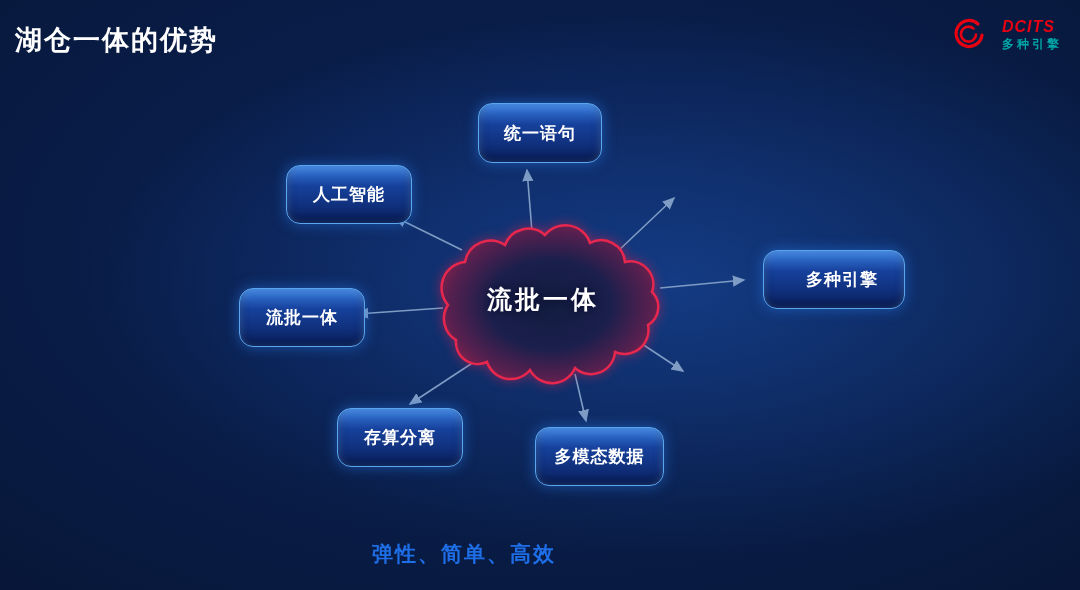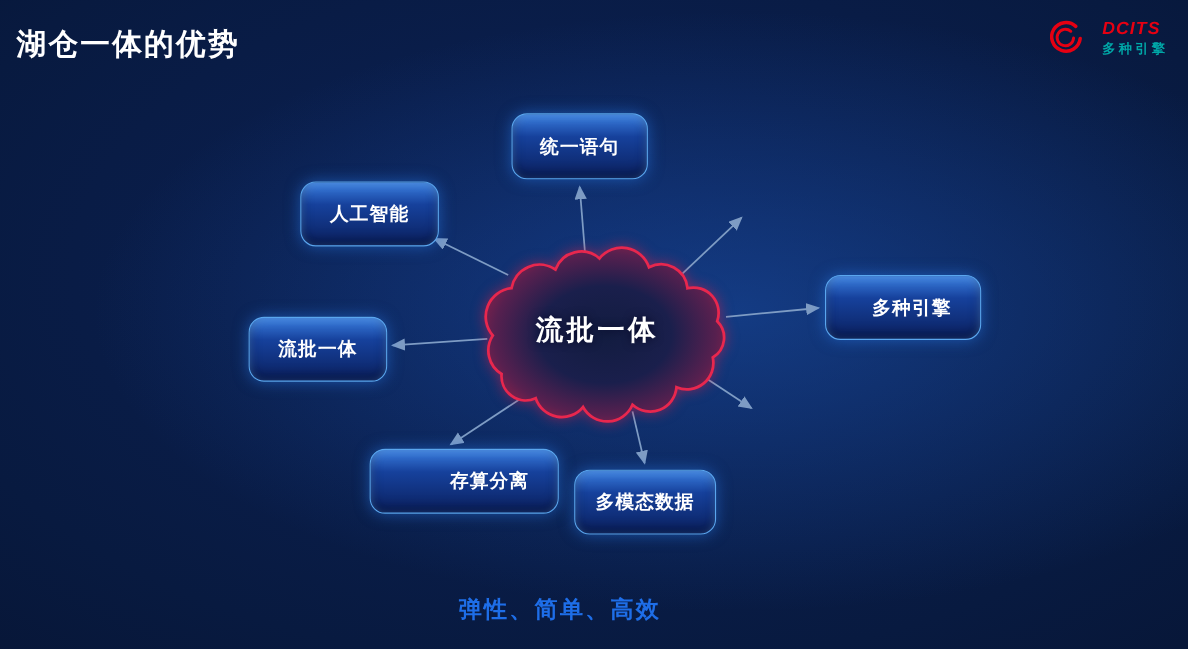--- a/index.html
+++ b/index.html
@@ -26,38 +26,39 @@
   .logo .sub{color:#00a7a7;font-size:12px;font-weight:bold;letter-spacing:3px;margin-top:2px;}
   
   .layer{position:absolute;left:0;top:0;width:1080px;height:590px;}
   
   .node{
     position:absolute;display:flex;align-items:center;justify-content:center;
     border-radius:14px;color:#ffffff;font-weight:bold;font-size:17px;letter-spacing:1px;
     background:linear-gradient(180deg,#3b7fe0 0%,#16419c 35%,#0b2160 100%);
     border:1px solid #5aa6ee;
     box-shadow:0 0 14px rgba(40,120,230,.55), inset 0 2px 8px rgba(120,190,255,.40), inset 0 -4px 10px rgba(0,10,40,.55);
+    margin-left:13px;
   }
   .n0{left:465px;top:103px;width:122px;height:58px;}
   .n1{left:668px;top:135px;width:124px;height:57px;}
   .n2{left:750px;top:250px;width:124px;height:57px;padding-left:16px;}
   .n3{left:688px;top:356px;width:127px;height:57px;}
   .n4{left:522px;top:427px;width:127px;height:57px;}
-  .n5{left:336px;top:408px;width:124px;height:57px;padding-left:46px;}
+  .n5{left:324px;top:408px;width:124px;height:57px;}
   .n6{left:226px;top:288px;width:124px;height:57px;}
   .n7{left:273px;top:165px;width:124px;height:57px;}
   
   .cloud-label{
     position:absolute;left:443px;top:283px;width:200px;text-align:center;
     color:#ffffff;font-size:25px;font-weight:bold;letter-spacing:3px;
     text-shadow:0 0 8px rgba(0,0,30,.8);
   }
   .caption{
     position:absolute;left:0;top:540px;width:928px;text-align:center;
-    color:#1e6ee8;font-size:21px;font-weight:bold;letter-spacing:2px;padding-left:45px;
+    color:#1e6ee8;font-size:21px;font-weight:bold;letter-spacing:2px;
   }
 </style>
 </head>
 <body>
 
 <div class="slide">
 
   <div class="title">湖仓一体的优势</div>
 
   <div class="logo">

